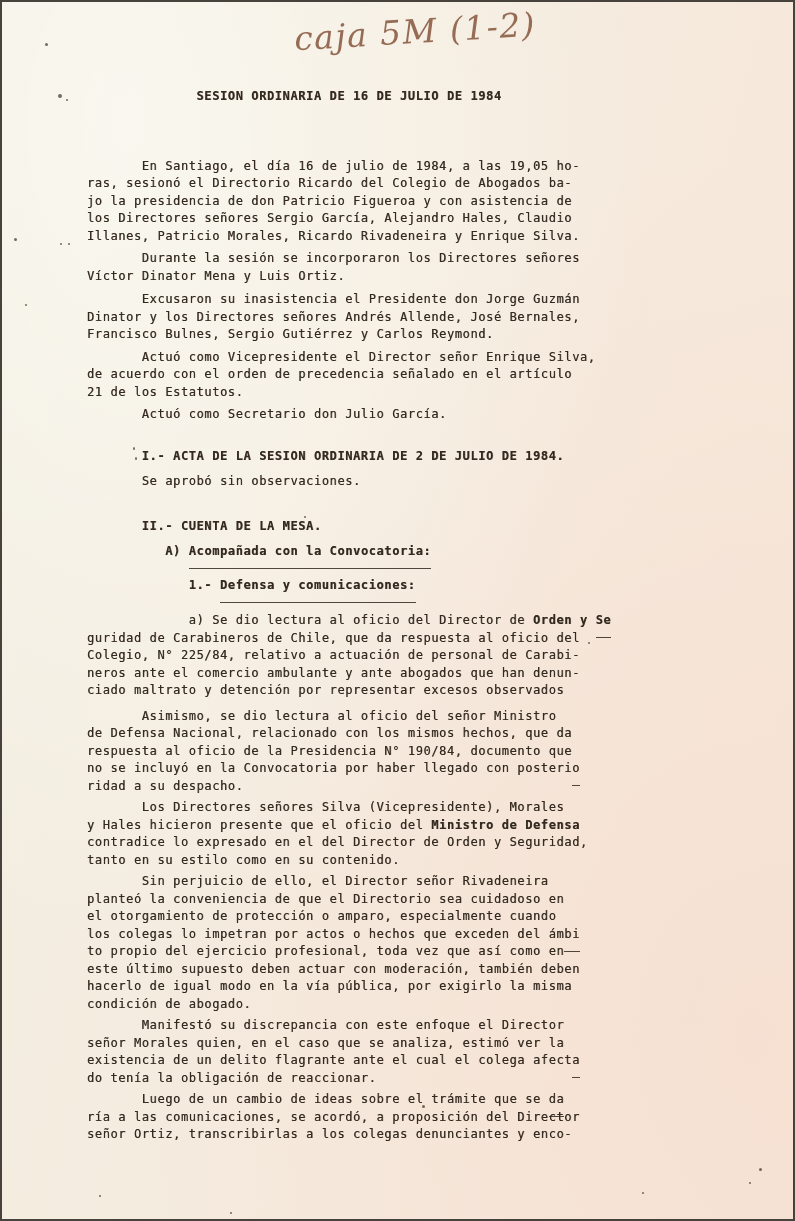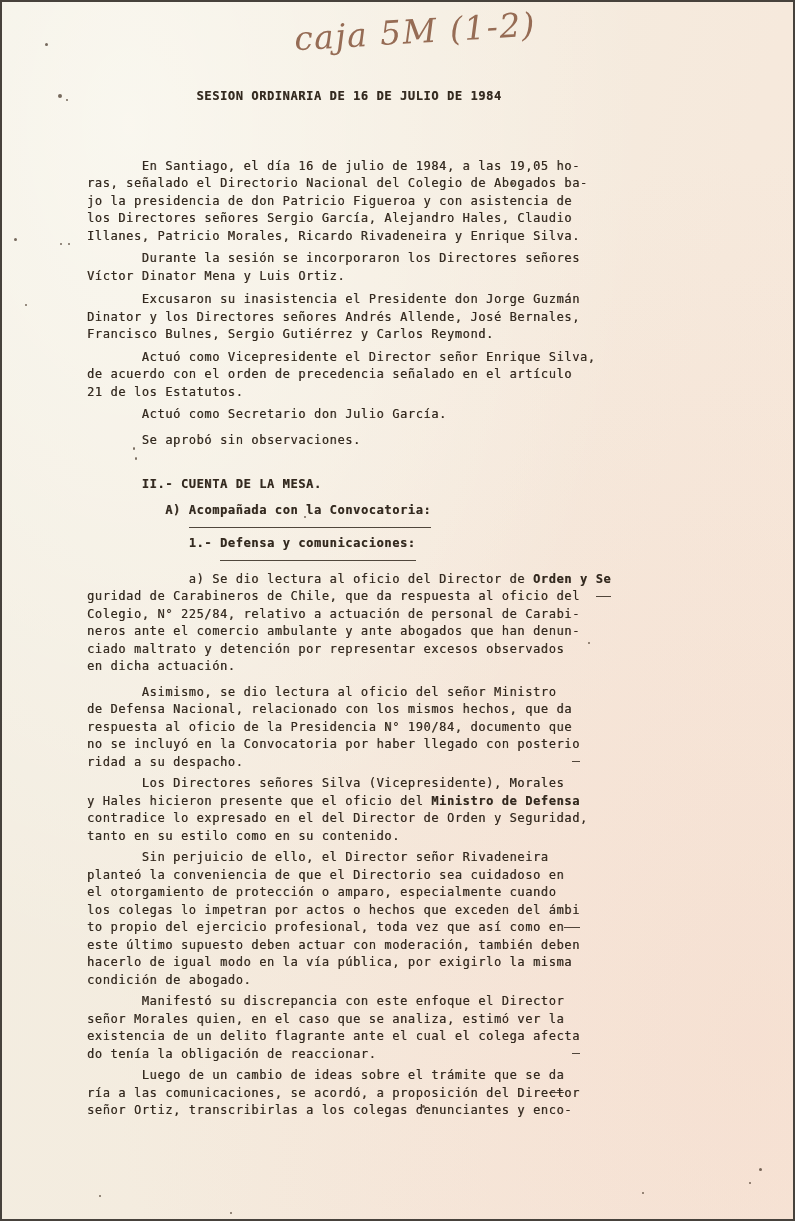--- a/index.html
+++ b/index.html
@@ -37,21 +37,21 @@
 <div class="page">
 
   <div class="annotation">caja 5M (1-2)</div>
 
   <div class="doc">
       <div class="block title" style="margin-top: 0px;">
         <div class="tline"><span>              SESION ORDINARIA DE 16 DE JULIO DE 1984</span></div>
       </div>
       <div class="block paragraph" style="margin-top: 52px;">
         <div class="tline"><span>       En Santiago, el día 16 de julio de 1984, a las 19,05 ho-</span></div>
-        <div class="tline"><span>ras, señalado el Directorio Nacional del Colegio de Abogados ba-</span></div>
+        <div class="tline"><span>ras, sesionó el Directorio Ricardo del Colegio de Abogados ba-</span></div>
         <div class="tline"><span>jo la presidencia de don Patricio Figueroa y con asistencia de</span></div>
         <div class="tline"><span>los Directores señores Sergio García, Alejandro Hales, Claudio</span></div>
         <div class="tline"><span>Illanes, Patricio Morales, Ricardo Rivadeneira y Enrique Silva.</span></div>
       </div>
       <div class="block paragraph" style="margin-top: 5px;">
         <div class="tline"><span>       Durante la sesión se incorporaron los Directores señores</span></div>
         <div class="tline"><span>Víctor Dinator Mena y Luis Ortiz.</span></div>
       </div>
       <div class="block paragraph" style="margin-top: 6px;">
         <div class="tline"><span>       Excusaron su inasistencia el Presidente don Jorge Guzmán</span></div>
@@ -59,39 +59,41 @@
         <div class="tline"><span>Francisco Bulnes, Sergio Gutiérrez y Carlos Reymond.</span></div>
       </div>
       <div class="block paragraph" style="margin-top: 5px;">
         <div class="tline"><span>       Actuó como Vicepresidente el Director señor Enrique Silva,</span></div>
         <div class="tline"><span>de acuerdo con el orden de precedencia señalado en el artículo</span></div>
         <div class="tline"><span>21 de los Estatutos.</span></div>
       </div>
       <div class="block paragraph" style="margin-top: 5px;">
         <div class="tline"><span>       Actuó como Secretario don Julio García.</span></div>
       </div>
+      <div class="block heading" style="margin-top: 24px;">
+        <div class="tline"><span>       I.- ACTA DE LA SESION ORDINARIA DE 2 DE JULIO DE 1984.</span></div>
+      </div>
       <div class="block paragraph" style="margin-top: 8px;">
         <div class="tline"><span>       Se aprobó sin observaciones.</span></div>
       </div>
       <div class="block heading" style="margin-top: 27px;">
         <div class="tline"><span>       II.- CUENTA DE LA MESA.</span></div>
       </div>
       <div class="block heading" style="margin-top: 8px;">
         <div class="tline"><span>          A) </span><span class="u">Acompañada con la Convocatoria:</span></div>
       </div>
       <div class="block heading" style="margin-top: 16px;">
         <div class="tline"><span>             1.- </span><span class="u">Defensa y comunicaciones:</span></div>
       </div>
       <div class="block paragraph" style="margin-top: 18px;">
         <div class="tline"><span>             a) Se dio lectura al oficio del Director de </span><span class="b">Orden y </span><span class="b u">Se</span></div>
         <div class="tline"><span>guridad de Carabineros de Chile, que da respuesta al oficio del</span></div>
         <div class="tline"><span>Colegio, N° 225/84, relativo a actuación de personal de Carabi-</span></div>
         <div class="tline"><span>neros ante el comercio ambulante y ante abogados que han denun-</span></div>
         <div class="tline"><span>ciado maltrato y detención por representar excesos observados</span></div>
-        <div class="tline"><span>en dicha actuación.</span></div>
       </div>
       <div class="block paragraph" style="margin-top: 8px;">
         <div class="tline"><span>       Asimismo, se dio lectura al oficio del señor Ministro</span></div>
         <div class="tline"><span>de Defensa Nacional, relacionado con los mismos hechos, que da</span></div>
         <div class="tline"><span>respuesta al oficio de la Presidencia N° 190/84, documento que</span></div>
         <div class="tline"><span>no se incluyó en la Convocatoria por haber llegado con posteri</span><span class="u">o</span></div>
         <div class="tline"><span>ridad a su despacho.</span></div>
       </div>
       <div class="block paragraph" style="margin-top: 4px;">
         <div class="tline"><span>       Los Directores señores Silva (Vicepresidente), Morales</span></div>

